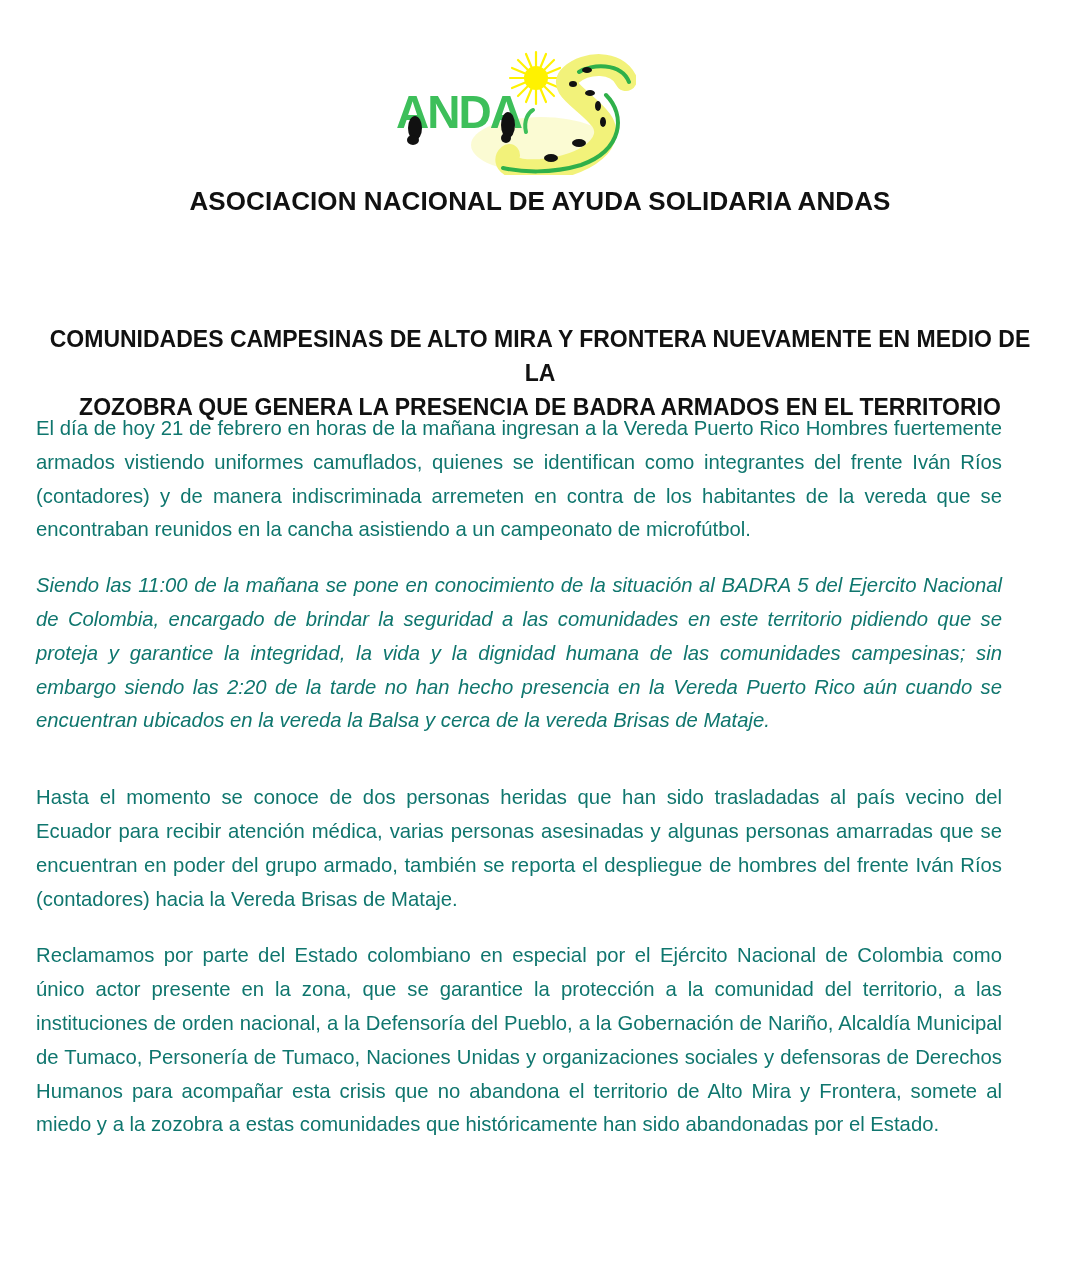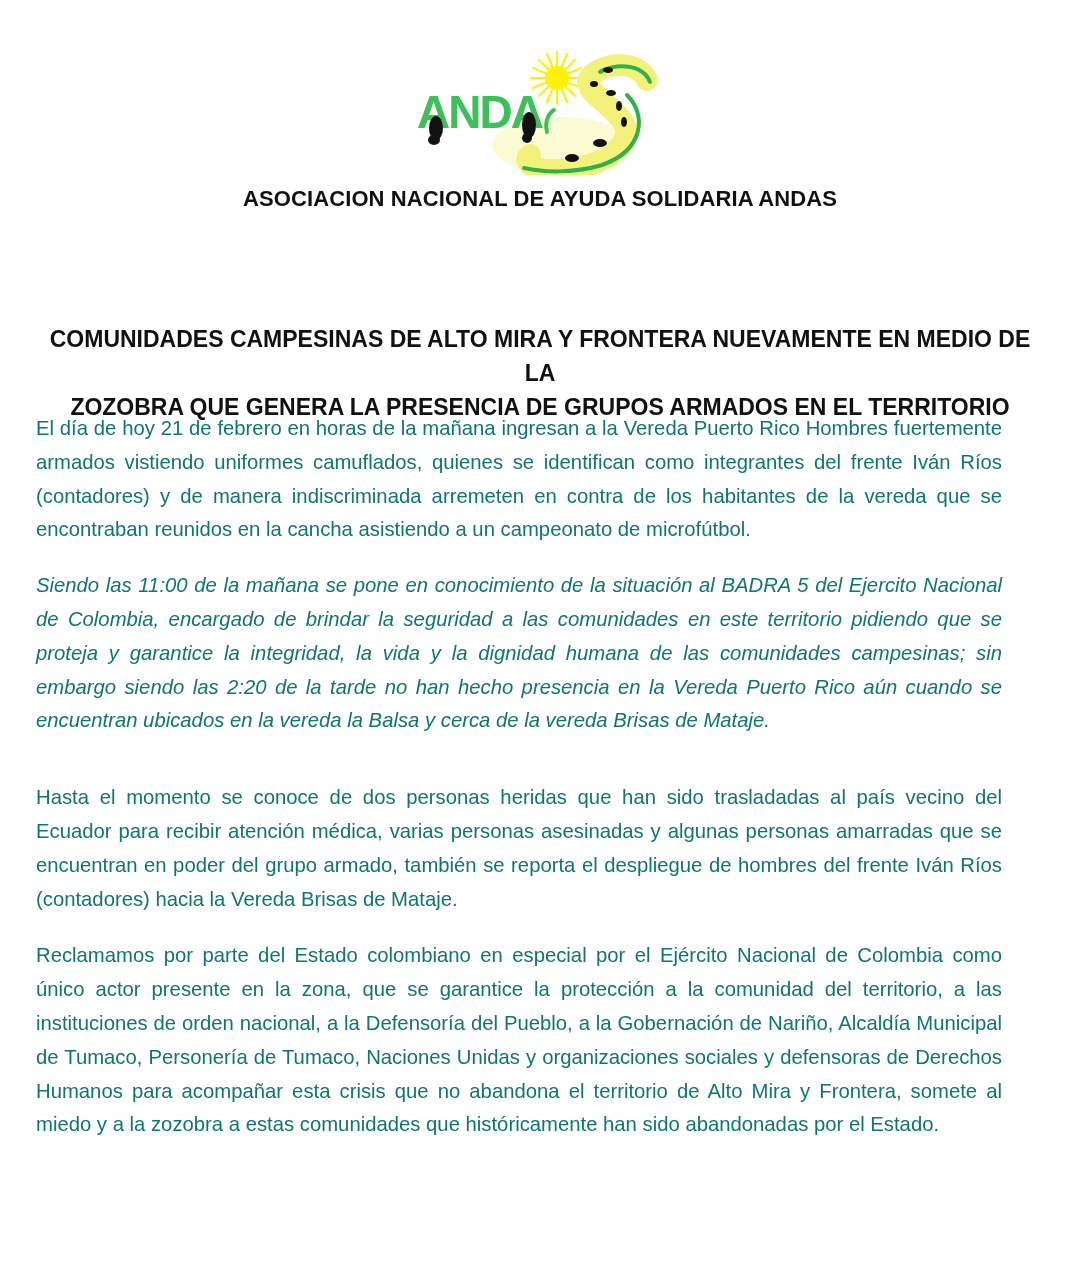--- a/index.html
+++ b/index.html
@@ -10,33 +10,33 @@
     body {
       width: 1080px;
       height: 1266px;
       position: relative;
       overflow: hidden;
       font-family: "Liberation Sans", "DejaVu Sans", sans-serif;
       color: #1a1a1a;
     }
     .logo {
       position: absolute;
-      left: 412px;
+      left: 391px;
       top: 40px;
       width: 245px;
       height: 135px;
     }
     .org-name {
       position: absolute;
       top: 186px;
       left: 0;
       width: 1080px;
       text-align: center;
       font-weight: bold;
-      font-size: 22px;
+      font-size: 26px;
       letter-spacing: 0.1px;
       color: #111;
     }
     .headline {
       position: absolute;
       top: 322px;
       left: 40px;
       width: 1000px;
       text-align: center;
       font-weight: bold;
@@ -102,21 +102,21 @@
       <ellipse cx="117" cy="85" rx="7" ry="13"></ellipse>
       <ellipse cx="115" cy="98" rx="5" ry="5"></ellipse>
     </g>
   </svg>
 </div>
 
 <div class="org-name">ASOCIACION NACIONAL DE AYUDA SOLIDARIA ANDAS</div>
 
 <div class="headline">
   <div>COMUNIDADES CAMPESINAS DE ALTO MIRA Y FRONTERA NUEVAMENTE EN MEDIO DE LA</div>
-  <div>ZOZOBRA QUE GENERA LA PRESENCIA DE GRUPOS ARMADOS EN EL TERRITORIO</div>
+  <div>ZOZOBRA QUE GENERA LA PRESENCIA DE BADRA ARMADOS EN EL TERRITORIO</div>
 </div>
 
 <div class="body">
   <p class="para">El día de hoy 21 de febrero en horas de la mañana ingresan a la Vereda Puerto Rico Hombres fuertemente armados vistiendo uniformes camuflados, quienes se identifican como integrantes del frente Iván Ríos (contadores) y de manera indiscriminada arremeten en contra de los habitantes de la vereda  que se encontraban reunidos en la cancha  asistiendo a un campeonato de microfútbol.</p>
   <p class="para">Siendo las 11:00 de la mañana se pone en conocimiento de la situación al BADRA 5 del Ejercito Nacional de Colombia,  encargado de brindar la seguridad a las comunidades en este territorio pidiendo que se proteja y garantice la integridad, la vida y la dignidad humana de las comunidades campesinas; sin embargo siendo las 2:20 de la tarde no han hecho presencia en la Vereda Puerto Rico aún cuando se encuentran ubicados en la vereda la Balsa y cerca de la vereda Brisas de Mataje.</p>
   <p class="para">Hasta el momento se conoce de dos personas heridas que han sido trasladadas al país vecino del Ecuador para recibir atención médica, varias personas asesinadas y algunas personas amarradas que se encuentran en poder del grupo armado, también se reporta el despliegue de hombres del frente Iván Ríos (contadores) hacia la Vereda Brisas de Mataje.</p>
   <p class="para">Reclamamos por parte del Estado colombiano en especial por el Ejército Nacional de Colombia como único actor presente en la zona, que se garantice la protección a la comunidad del territorio, a las instituciones de orden nacional, a la Defensoría del Pueblo,  a la Gobernación de Nariño, Alcaldía Municipal de Tumaco,  Personería de Tumaco, Naciones Unidas y organizaciones sociales y defensoras de Derechos Humanos para acompañar esta crisis que no abandona el territorio de Alto Mira y Frontera, somete al miedo y a la zozobra a estas comunidades que históricamente han sido abandonadas por el Estado.</p>
 </div>
 
 </body></html>

